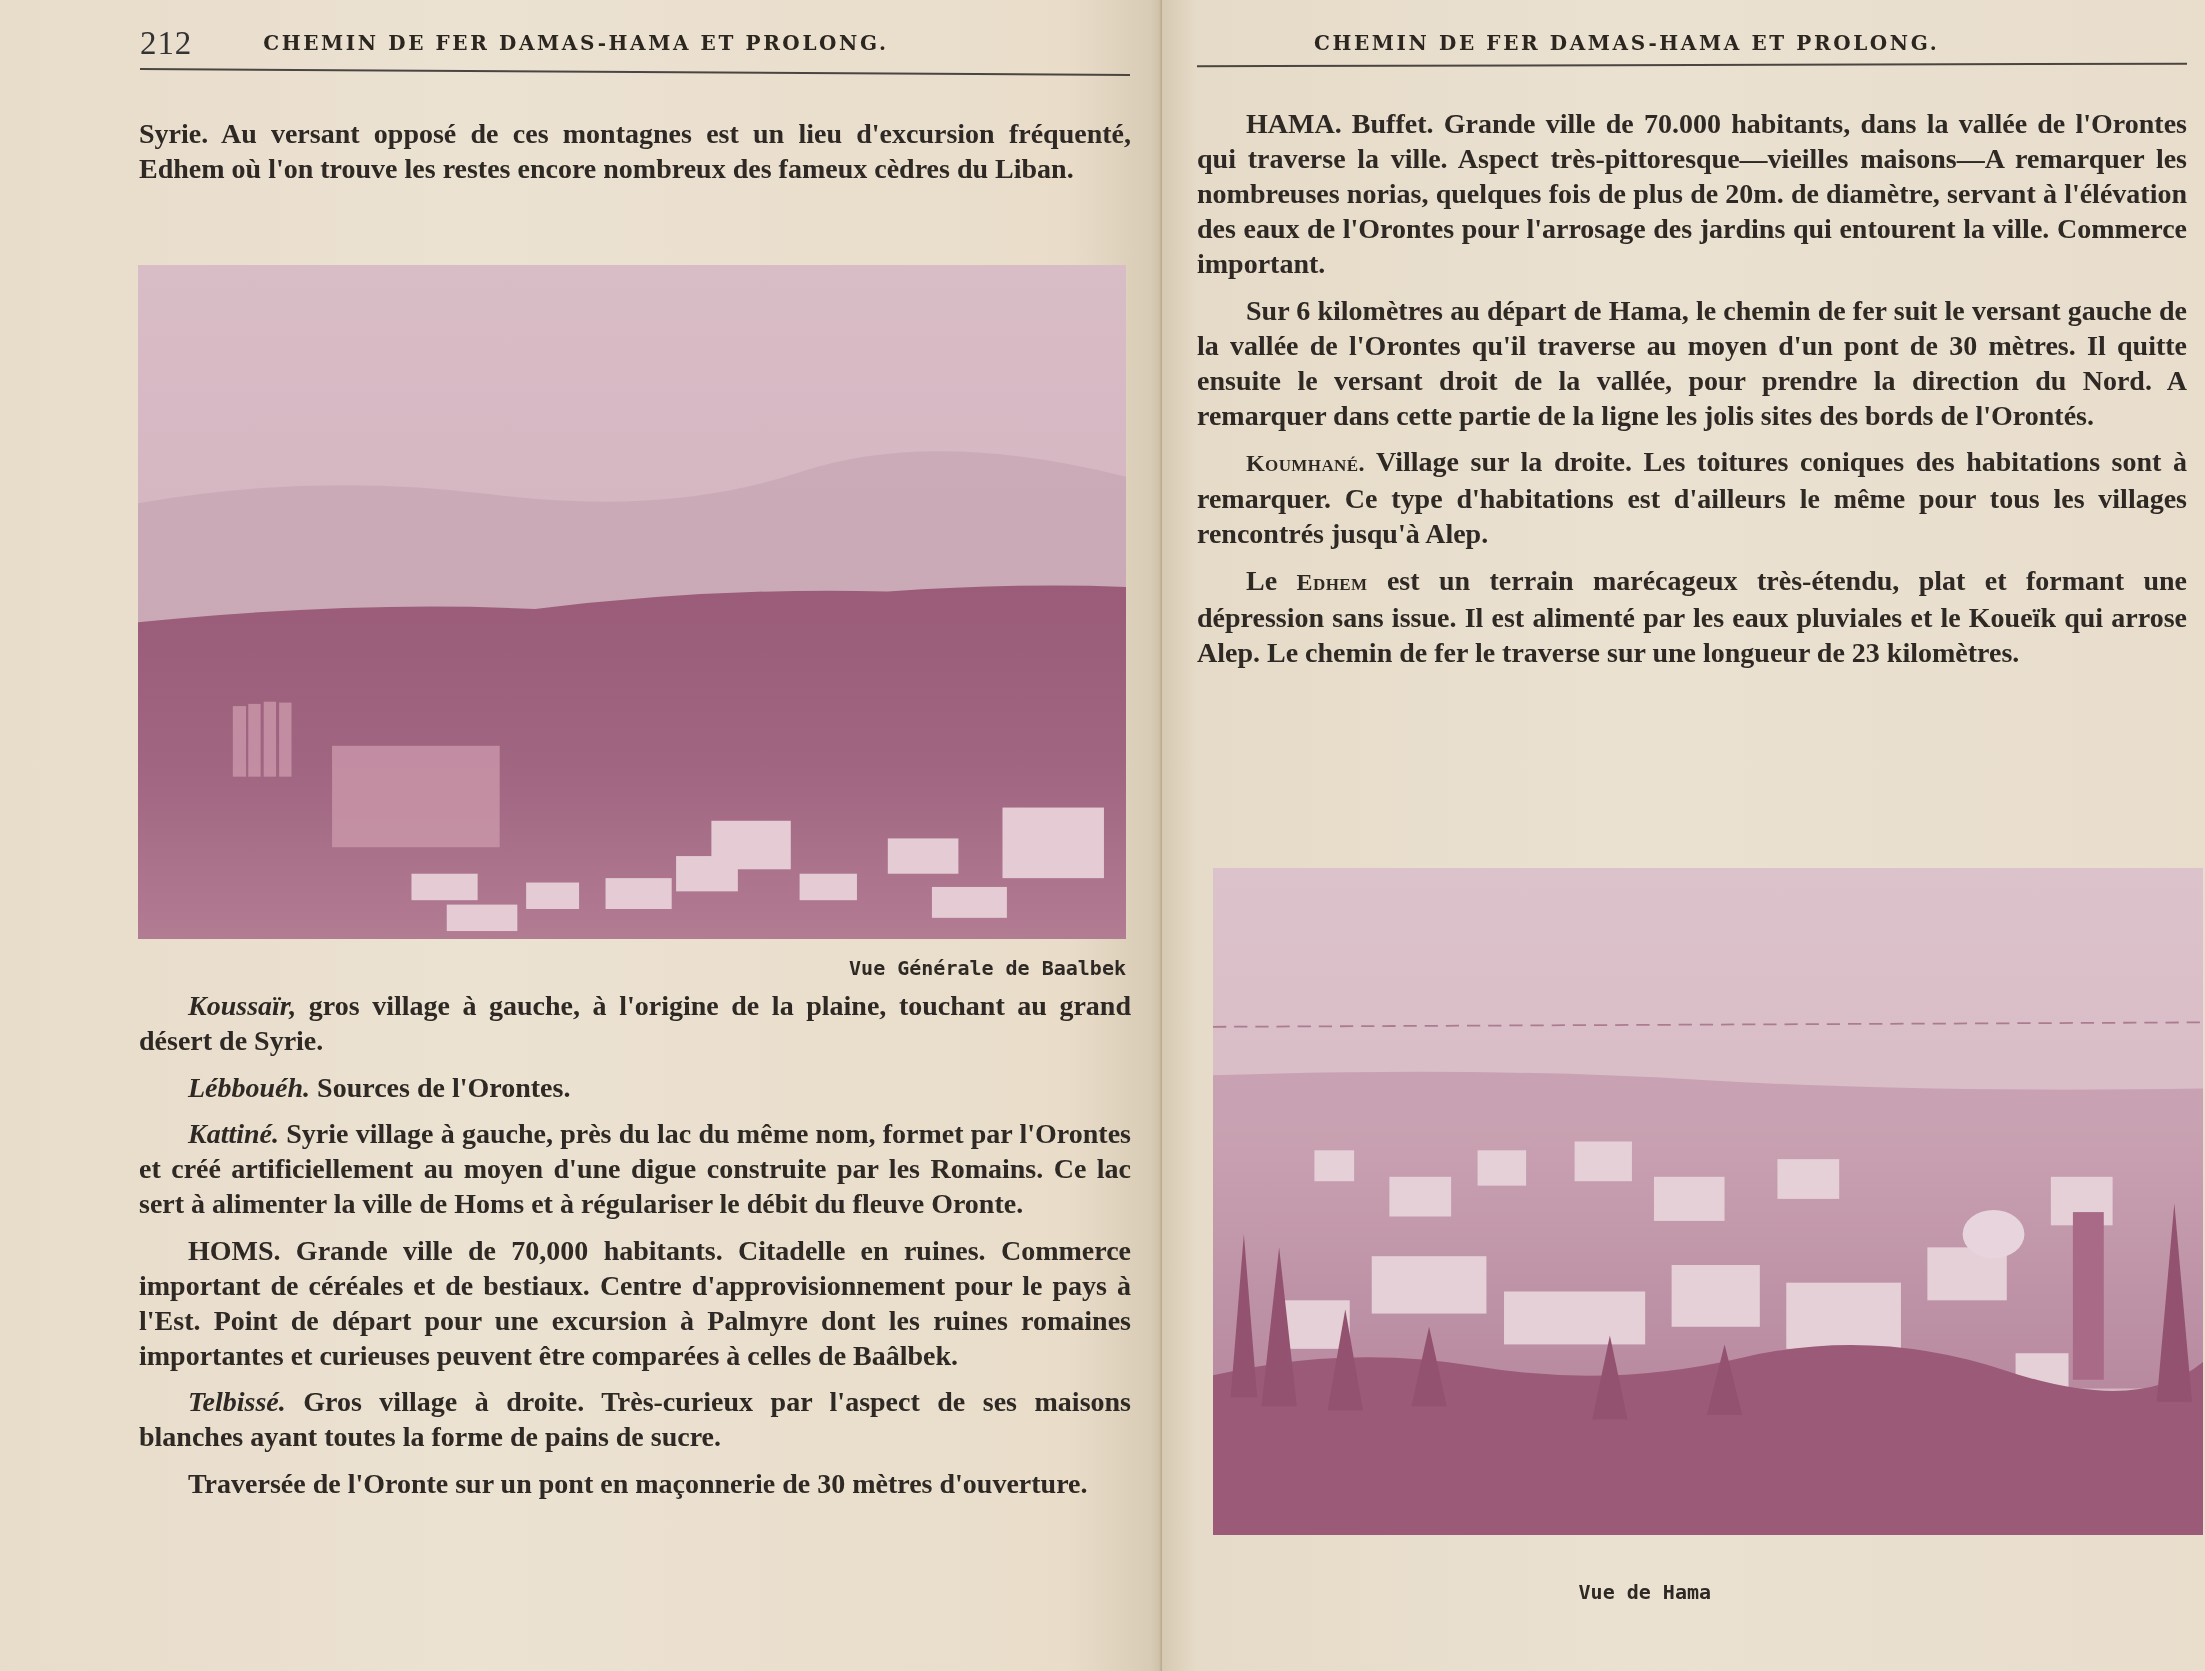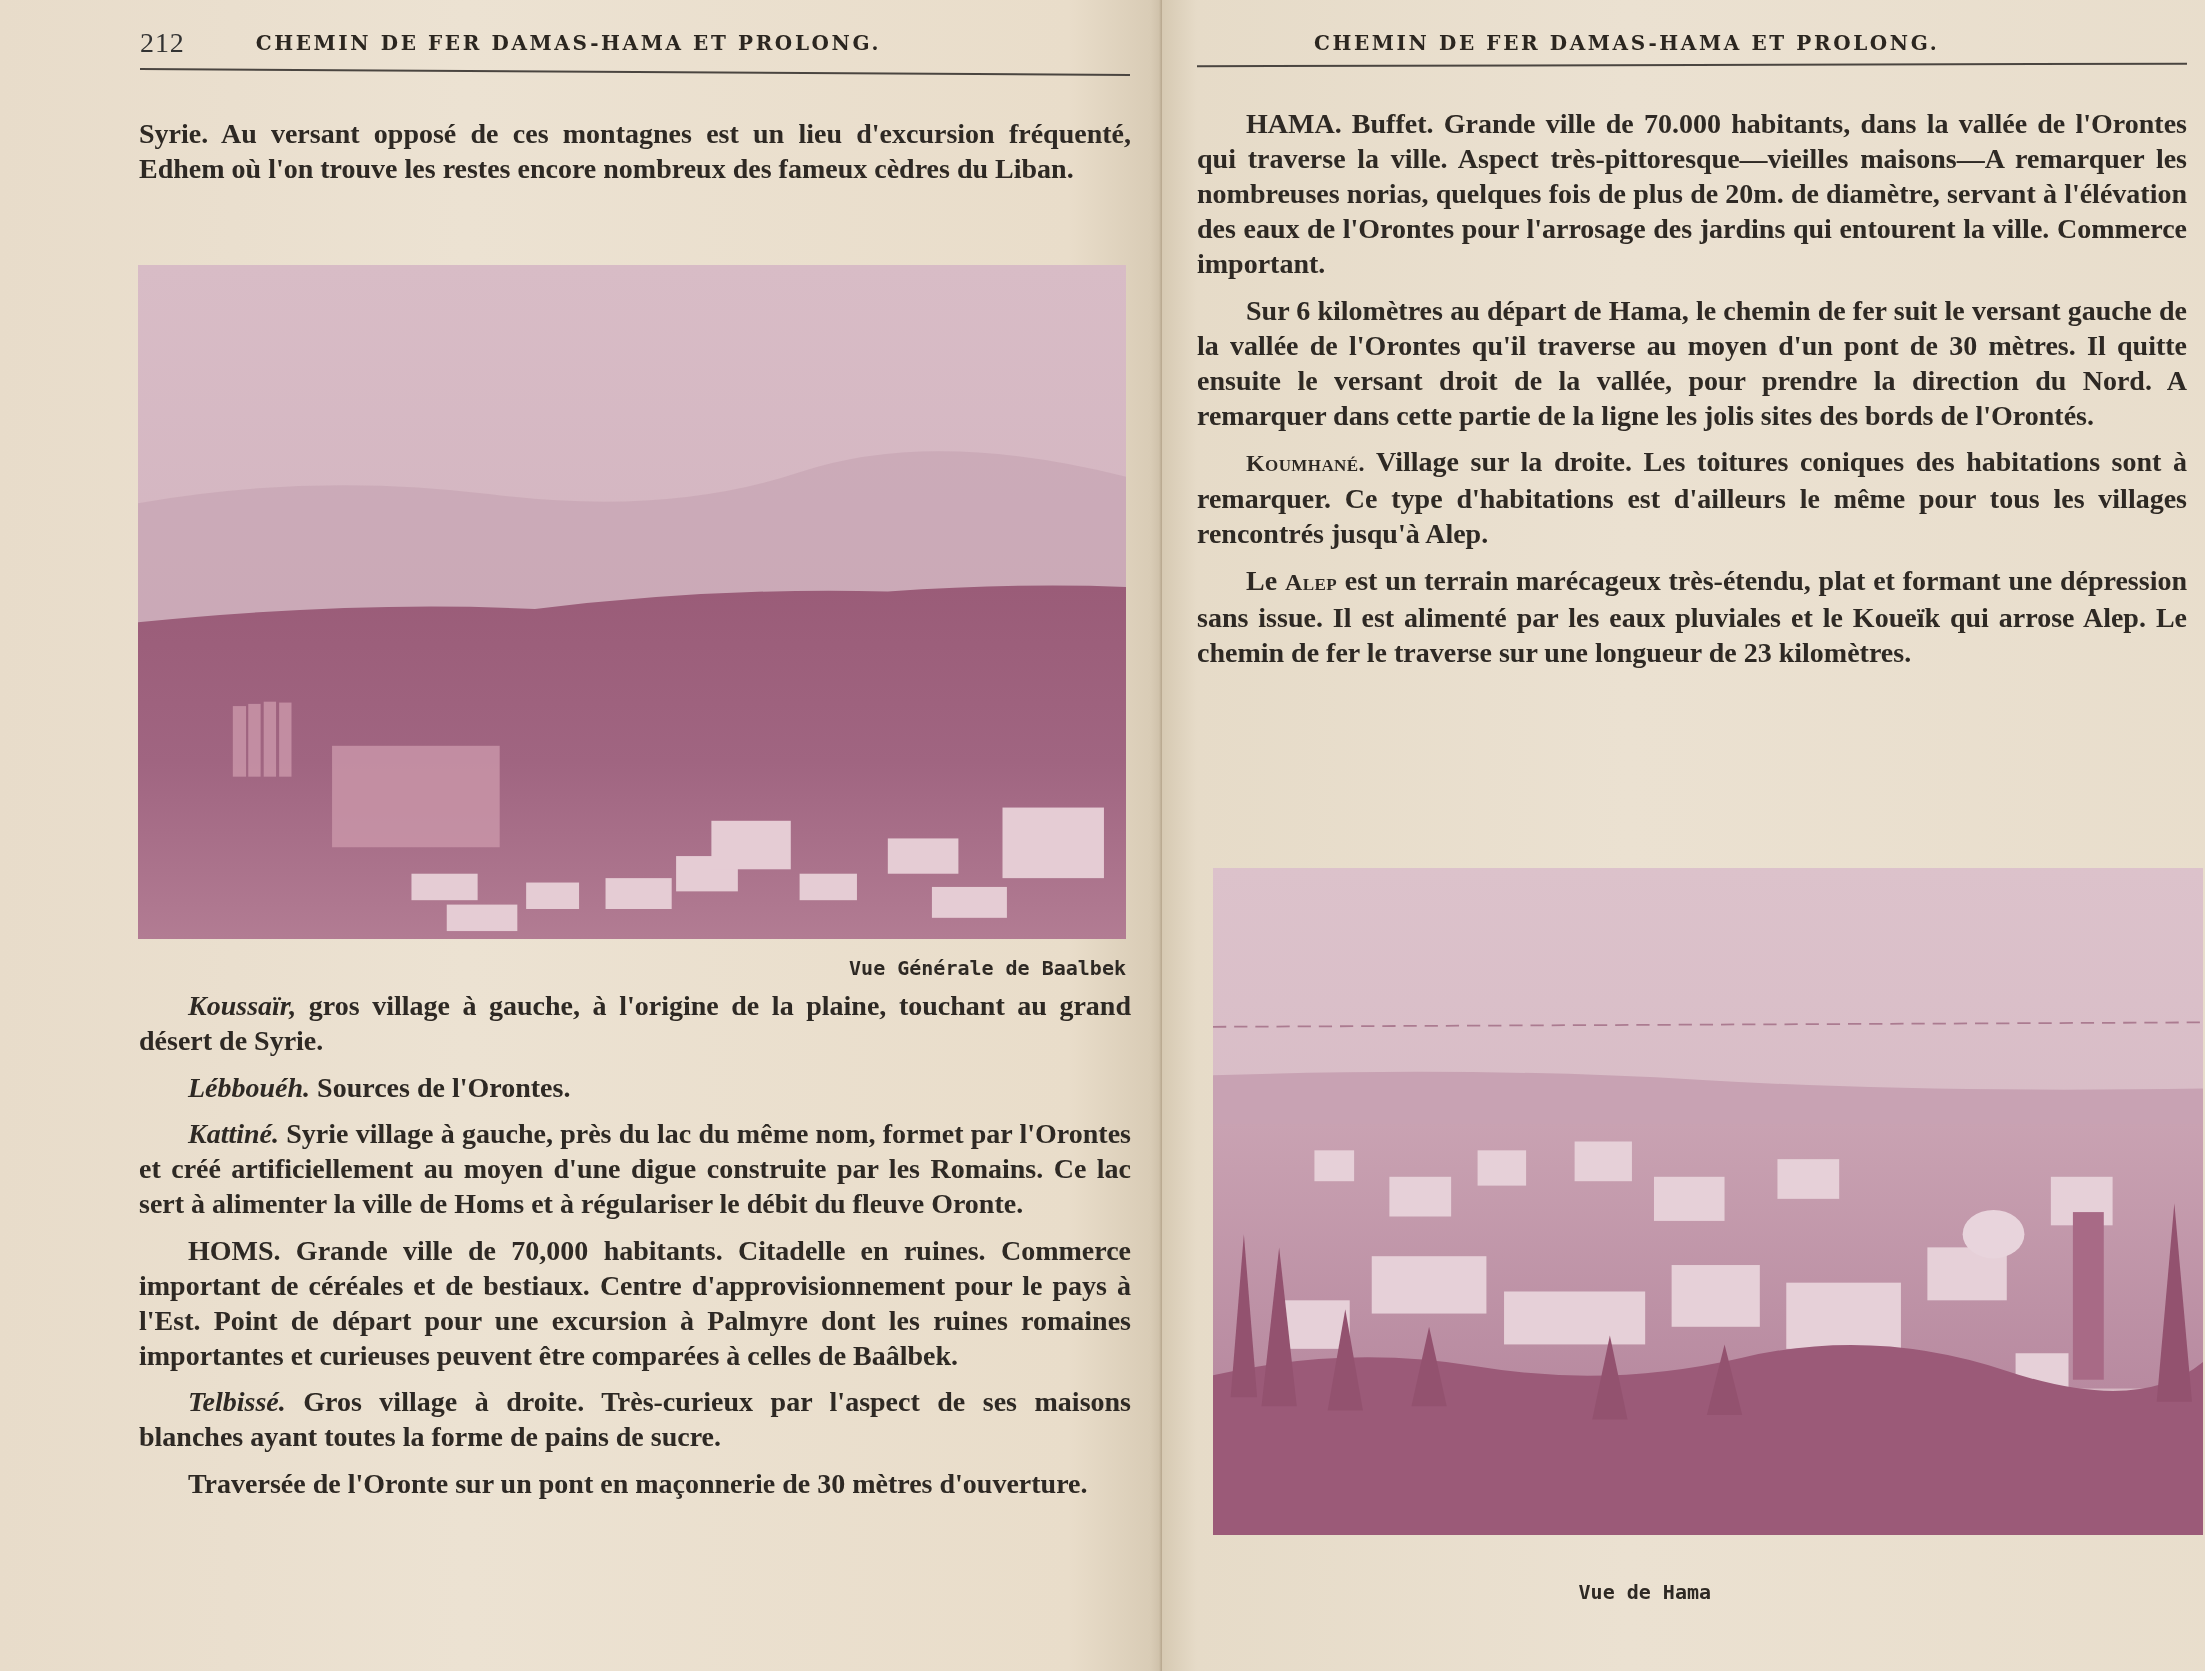--- a/index.html
+++ b/index.html
@@ -11,21 +11,21 @@
   }
   .page { position:absolute; top:0; height:1672px; }
   .page.left { left:0; width:1162px;
     background:linear-gradient(90deg,#e8dcca 0%,#ece2d2 40%,#e9ddca 92%,#d9ccb6 99%,#cdbfa8 100%); }
   .page.right { left:1162px; width:1162px;
     background:linear-gradient(90deg,#d6c9b2 0%,#e6dbc8 3%,#ebe1d1 40%,#e8ddcb 100%); }
   .gutter { position:absolute; left:1159px; top:0; width:6.2px; height:1672px;
     background:linear-gradient(90deg,rgba(140,120,90,0) 0%,rgba(140,120,90,.35) 50%,rgba(140,120,90,0) 100%); }
 
   .running-head { position:absolute; top:23px; height:40px; display:flex; align-items:center; }
-  .page-num { font-family:"Liberation Serif","DejaVu Serif",serif; font-size:28px; color:#333; letter-spacing:0.9px; }
+  .page-num { font-family:"Liberation Serif","DejaVu Serif",serif; font-size:33px; color:#333; letter-spacing:0.9px; }
   .head-title { font-family:"DejaVu Serif",serif; font-weight:bold; font-size:20px; letter-spacing:2.6px;
      color:#2b2620; transform:scaleY(1.05); }
   .rule { position:absolute; height:1.8px; background:#4a4540; }
 
   .text { position:absolute; font-family:"Liberation Serif","DejaVu Serif",serif;
      font-size:28px; line-height:35px; color:#2e2924; text-align:justify; }
   .text p { margin:0 0 11.5px 0;font-weight:bold; }
   .text p.indent { text-indent:49px; }
   .text .it { font-style:italic; }
   .text .sc { font-variant:small-caps; font-size:24px; letter-spacing:0.4px; }
@@ -106,21 +106,21 @@
   <div class="running-head" style="left:152px; width:979px; justify-content:space-between;">
     <span class="head-title">CHEMIN DE FER DAMAS-HAMA ET PROLONG.</span>
 
   </div>
   <div class="rule" style="left:35px; top:64px; width:990px; transform:rotate(-0.15deg);"></div>
 
   <div class="text" style="left:35px; top:106px; width:990px;">
     <p class="indent"><span>HAMA.</span><span> Buffet. Grande ville de 70.000 habitants, dans la vallée de l'Orontes qui traverse la ville. Aspect très-pittoresque—vieilles maisons—A remarquer les nombreuses norias, quelques fois de plus de 20m. de diamètre, servant à l'élévation des eaux de l'Orontes pour l'arrosage des jardins qui entourent la ville. Commerce important.</span></p>
     <p class="indent"><span>Sur 6 kilomètres au départ de Hama, le chemin de fer suit le versant gauche de la vallée de l'Orontes qu'il traverse au moyen d'un pont de 30 mètres. Il quitte ensuite le versant droit de la vallée, pour prendre la direction du Nord. A remarquer dans cette partie de la ligne les jolis sites des bords de l'Orontés.</span></p>
     <p class="indent"><span class="sc">Koumhané.</span><span> Village sur la droite. Les toitures coniques des habitations sont à remarquer. Ce type d'habitations est d'ailleurs le même pour tous les villages rencontrés jusqu'à Alep.</span></p>
-    <p class="indent"><span>Le </span><span class="sc">Alep</span><span> est un terrain marécageux très-étendu, plat et formant une dépression sans issue. Il est alimenté par les eaux pluviales et le Koueïk qui arrose Alep. Le chemin de fer le traverse sur une longueur de 23 kilomètres.</span></p>
+    <p class="indent"><span>Le </span><span class="sc">Edhem</span><span> est un terrain marécageux très-étendu, plat et formant une dépression sans issue. Il est alimenté par les eaux pluviales et le Koueïk qui arrose Alep. Le chemin de fer le traverse sur une longueur de 23 kilomètres.</span></p>
   </div>
 
   <div class="photo" style="left:51px; top:868px; width:990px; height:667px;">
     <svg viewBox="0 0 2245 1512" preserveAspectRatio="none">
       <defs>
         <linearGradient id="skyR" x1="0" y1="0" x2="0" y2="1">
           <stop offset="0" stop-color="#dcc2cb"></stop>
             <stop offset="1" stop-color="#d2b3bf"></stop>
         </linearGradient>
         <linearGradient id="cityR" x1="0" y1="0" x2="0" y2="1">

